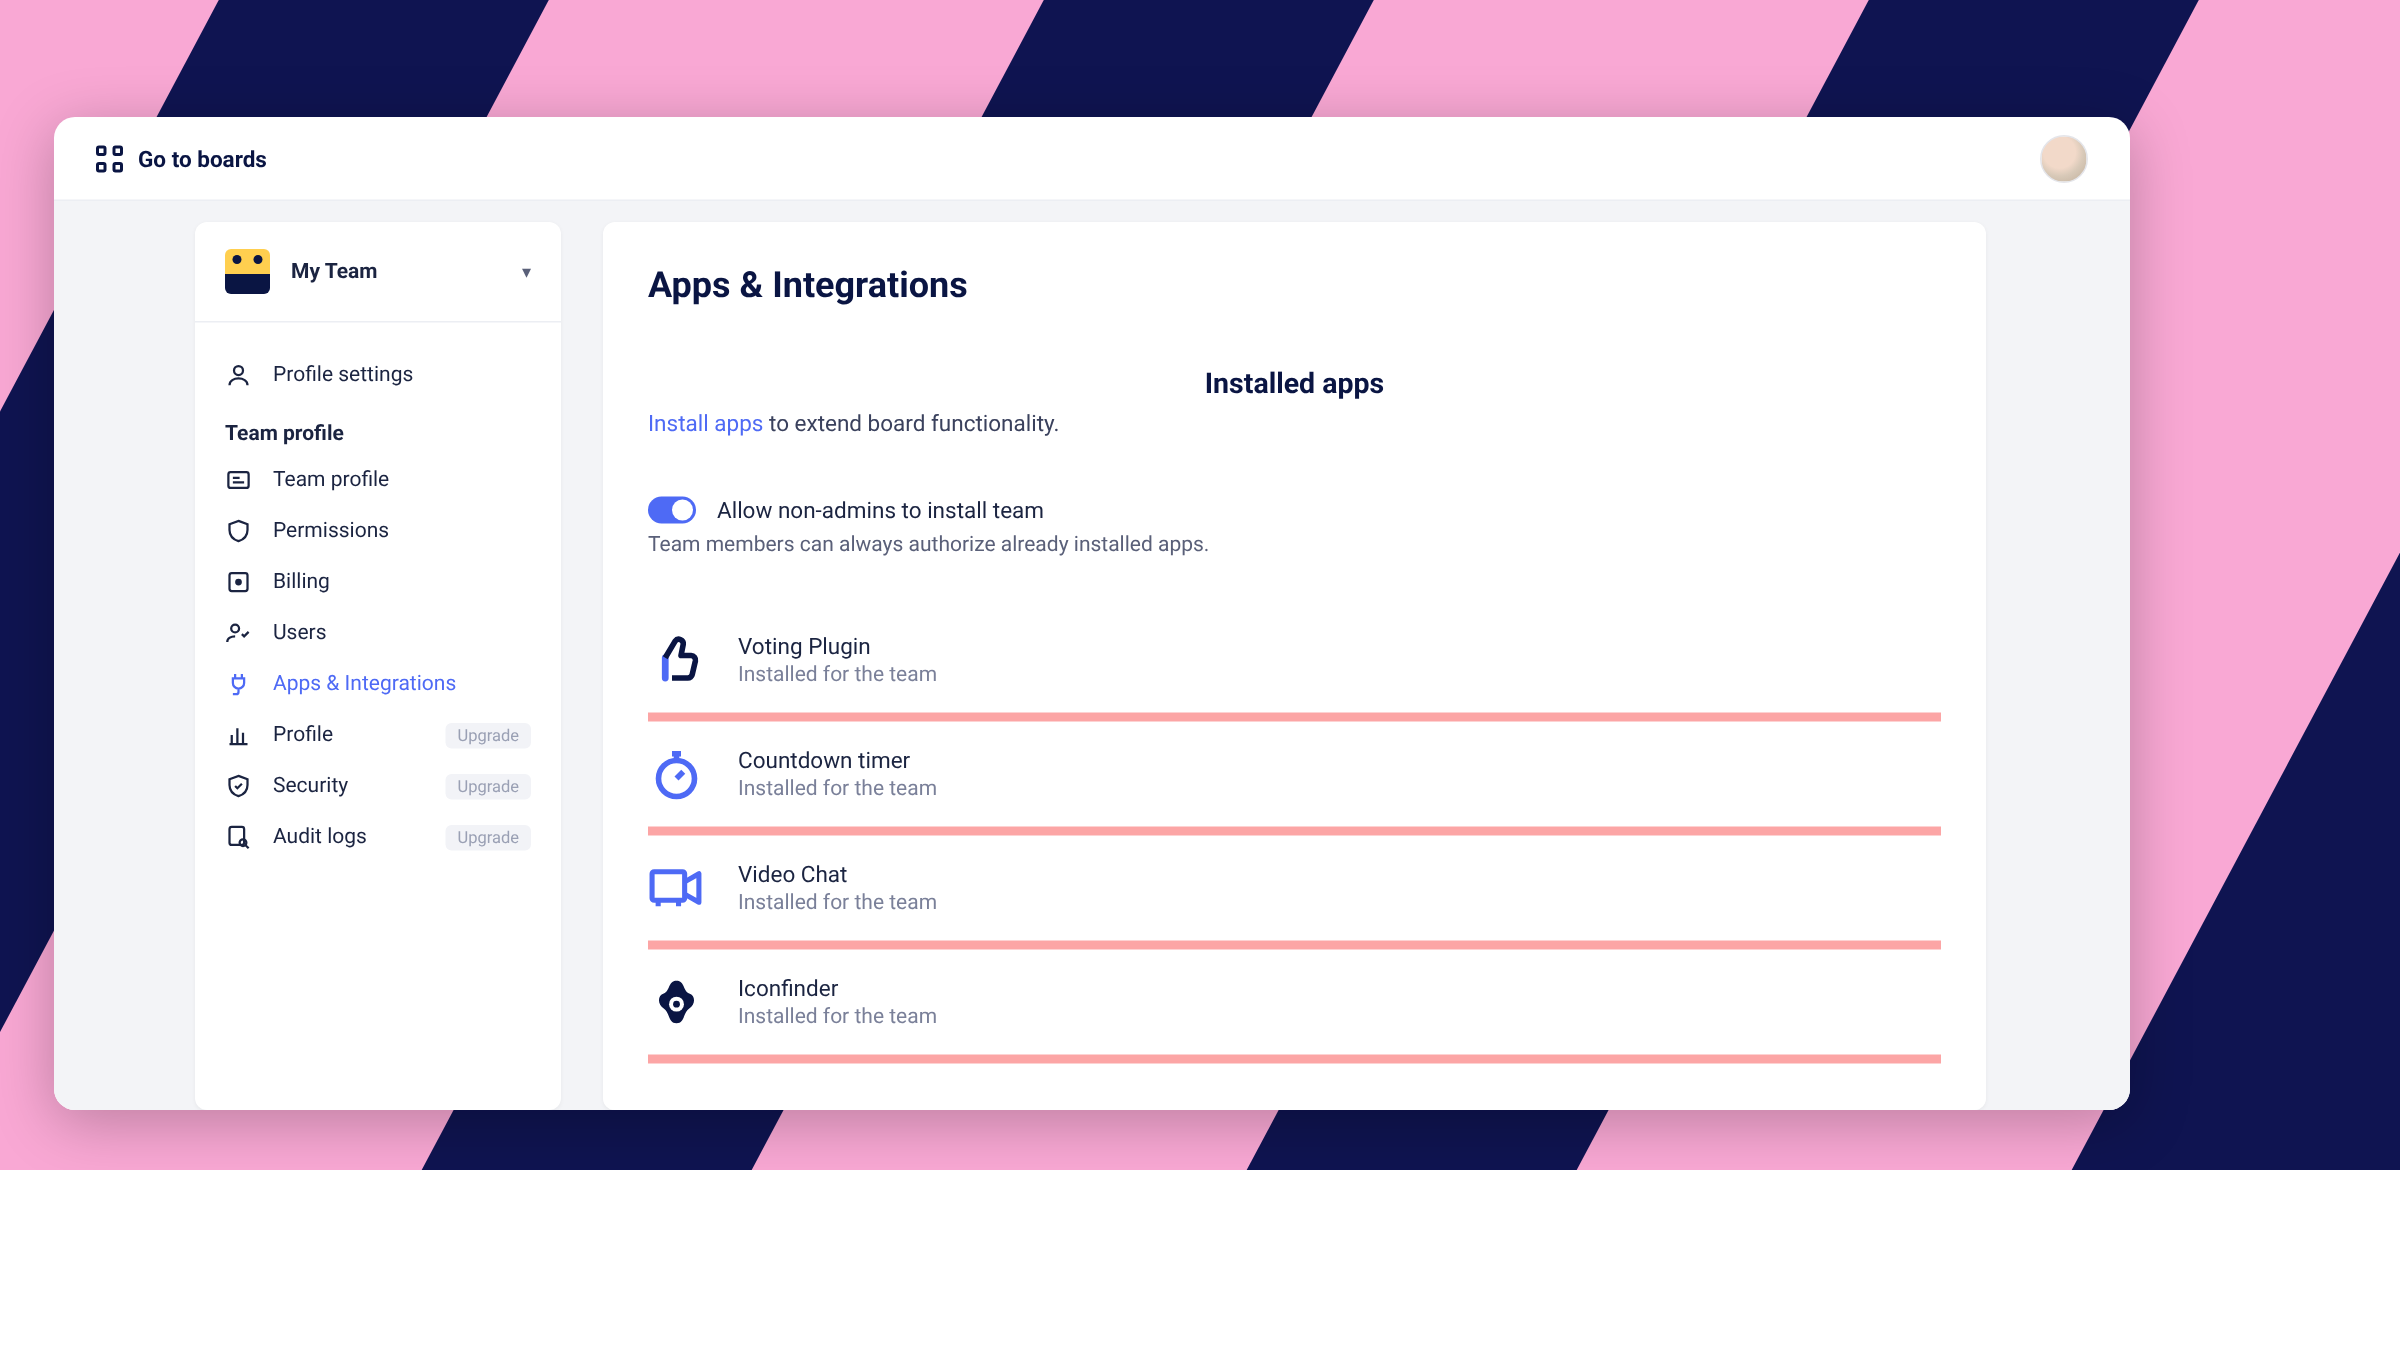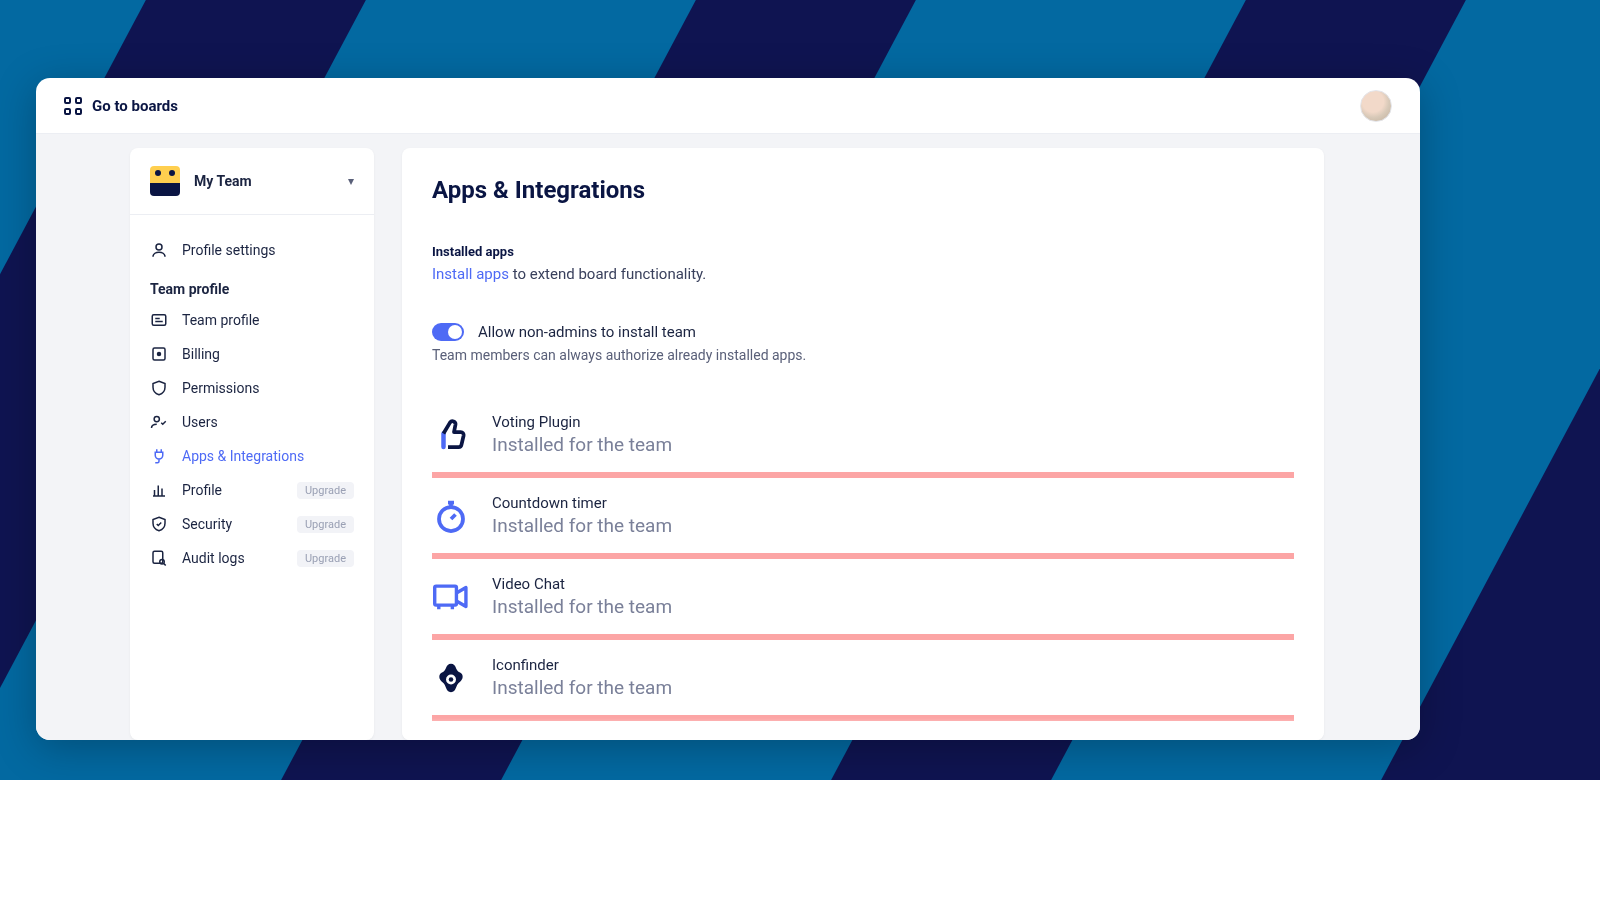--- a/index.html
+++ b/index.html
@@ -1,21 +1,21 @@
 <!DOCTYPE html>
 <html><head>
 <meta charset="utf-8">
 <style>
   * { box-sizing: border-box; margin: 0; padding: 0; }
   html, body { width: 1600px; height: 900px; overflow: hidden; font-family: -apple-system, BlinkMacSystemFont, "Segoe UI", Roboto, Helvetica, Arial, sans-serif; }
   
   
   .bg {
     width: 1600px; height: 780px;
-    background: #0369a1;
+    background: #f9a8d4;
     position: relative;
     overflow: hidden;
   }
   .stripe {
     position: absolute;
     background: #0f1451;
     transform: skewX(-28deg);
     top: -100px;
     height: 1200px;
   }
@@ -132,21 +132,21 @@
     flex:1;
     margin-right: 96px;
     background:#fff;
     border-radius: 8px;
     box-shadow: 0 1px 3px rgba(0,0,0,0.05);
     padding: 28px 30px 0 30px;
     overflow: hidden;
     position: relative;
   }
   .main h1 { font-size: 24px; font-weight:700; color:#0a1543; margin-bottom: 40px; }
-  .main h2 { font-size: 13px; font-weight:700; color:#0a1543; margin-bottom: 6px; }
+  .main h2 { font-size: 19px; font-weight:700; color:#0a1543; margin-bottom: 6px; text-align: center; }
   .sub-line { font-size:15px; color:#3a415d; margin-bottom: 40px; }
   .sub-line a { color:#4e6af5; text-decoration:none; }
 
   .toggle-row { display:flex; align-items:center; gap:14px; margin-bottom:6px; }
   .toggle {
     width:32px; height:18px; border-radius:10px; background:#4e6af5; position:relative; cursor:pointer;
   }
   .toggle::after {
     content:""; position:absolute; right:2px; top:2px; width:14px; height:14px; background:#fff; border-radius:50%;
   }
@@ -154,21 +154,21 @@
   .toggle-help { font-size:14px; color:#5a6079; margin-bottom: 34px; }
 
   .app-list { }
   .app-row {
     display:flex; align-items:center; gap:22px;
     padding: 16px 0;
     border-bottom: 6px solid #fca5a5;
   }
   .app-icon { width:38px; height:38px; display:flex; align-items:center; justify-content:center; flex:none; }
   .app-text .app-name { font-size:15px; color:#1b2441; margin-bottom:2px; }
-  .app-text .app-sub { font-size:19px; color:#7a8099;text-align:right; }
+  .app-text .app-sub { font-size:14px; color:#7a8099;text-align:right; }
 
   
   .main::after {
     content:""; position:absolute; left:0; right:0; bottom:0; height:22px;
     background: linear-gradient(to bottom, rgba(255,255,255,0), #fff);
     pointer-events:none;
   }
 </style>
 </head>
 <body>
@@ -224,34 +224,34 @@
                 <line x1="7" y1="10" x2="13" y2="10"></line>
                 <line x1="7" y1="14" x2="17" y2="14"></line>
               </svg>
           </span>
           <span class="label">Team profile</span>
         </div>
 
         <div class="sidebar-item">
           <span class="icon">
             <svg width="18" height="18" viewBox="0 0 24 24" fill="none" stroke="#1b2441" stroke-width="2">
+                <path d="M12 3l8 3v5c0 5-3.5 8.5-8 10-4.5-1.5-8-5-8-10V6l8-3z"></path>
+              </svg>
+          </span>
+          <span class="label">Permissions</span>
+        </div>
+
+        <div class="sidebar-item">
+          <span class="icon">
+            <svg width="18" height="18" viewBox="0 0 24 24" fill="none" stroke="#1b2441" stroke-width="2">
                 <rect x="4" y="4" width="16" height="16" rx="2"></rect>
                 <circle cx="12" cy="12" r="2" fill="#1b2441"></circle>
               </svg>
           </span>
           <span class="label">Billing</span>
-        </div>
-
-        <div class="sidebar-item">
-          <span class="icon">
-            <svg width="18" height="18" viewBox="0 0 24 24" fill="none" stroke="#1b2441" stroke-width="2">
-                <path d="M12 3l8 3v5c0 5-3.5 8.5-8 10-4.5-1.5-8-5-8-10V6l8-3z"></path>
-              </svg>
-          </span>
-          <span class="label">Permissions</span>
         </div>
 
         <div class="sidebar-item">
           <span class="icon">
             <svg width="18" height="18" viewBox="0 0 24 24" fill="none" stroke="#1b2441" stroke-width="2">
                 <circle cx="9" cy="8" r="3.5"></circle>
                 <path d="M2 20c0-3.5 3.5-5 7-5"></path>
                 <path d="M15 13l2 2 4-4"></path>
               </svg>
           </span>

